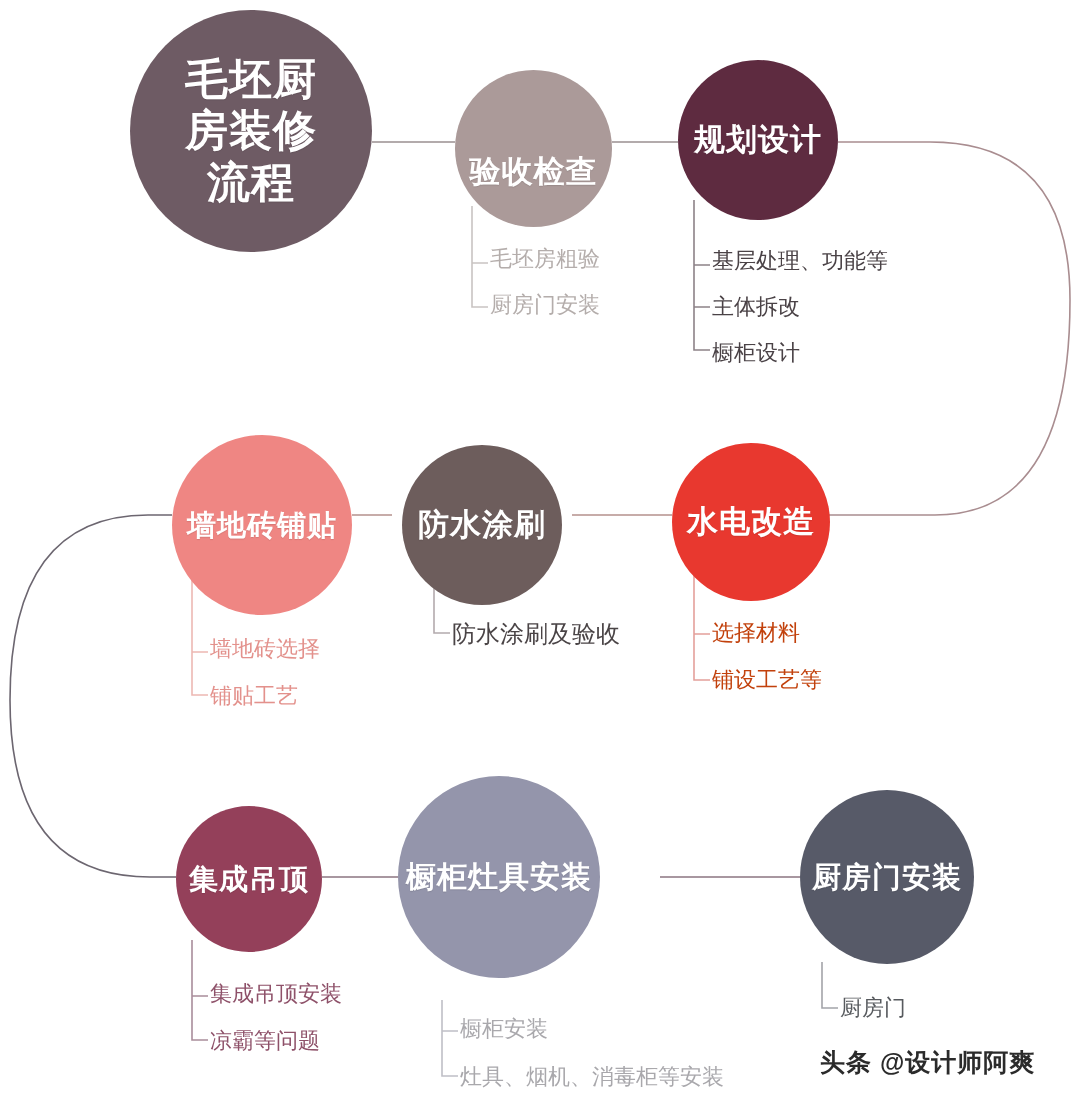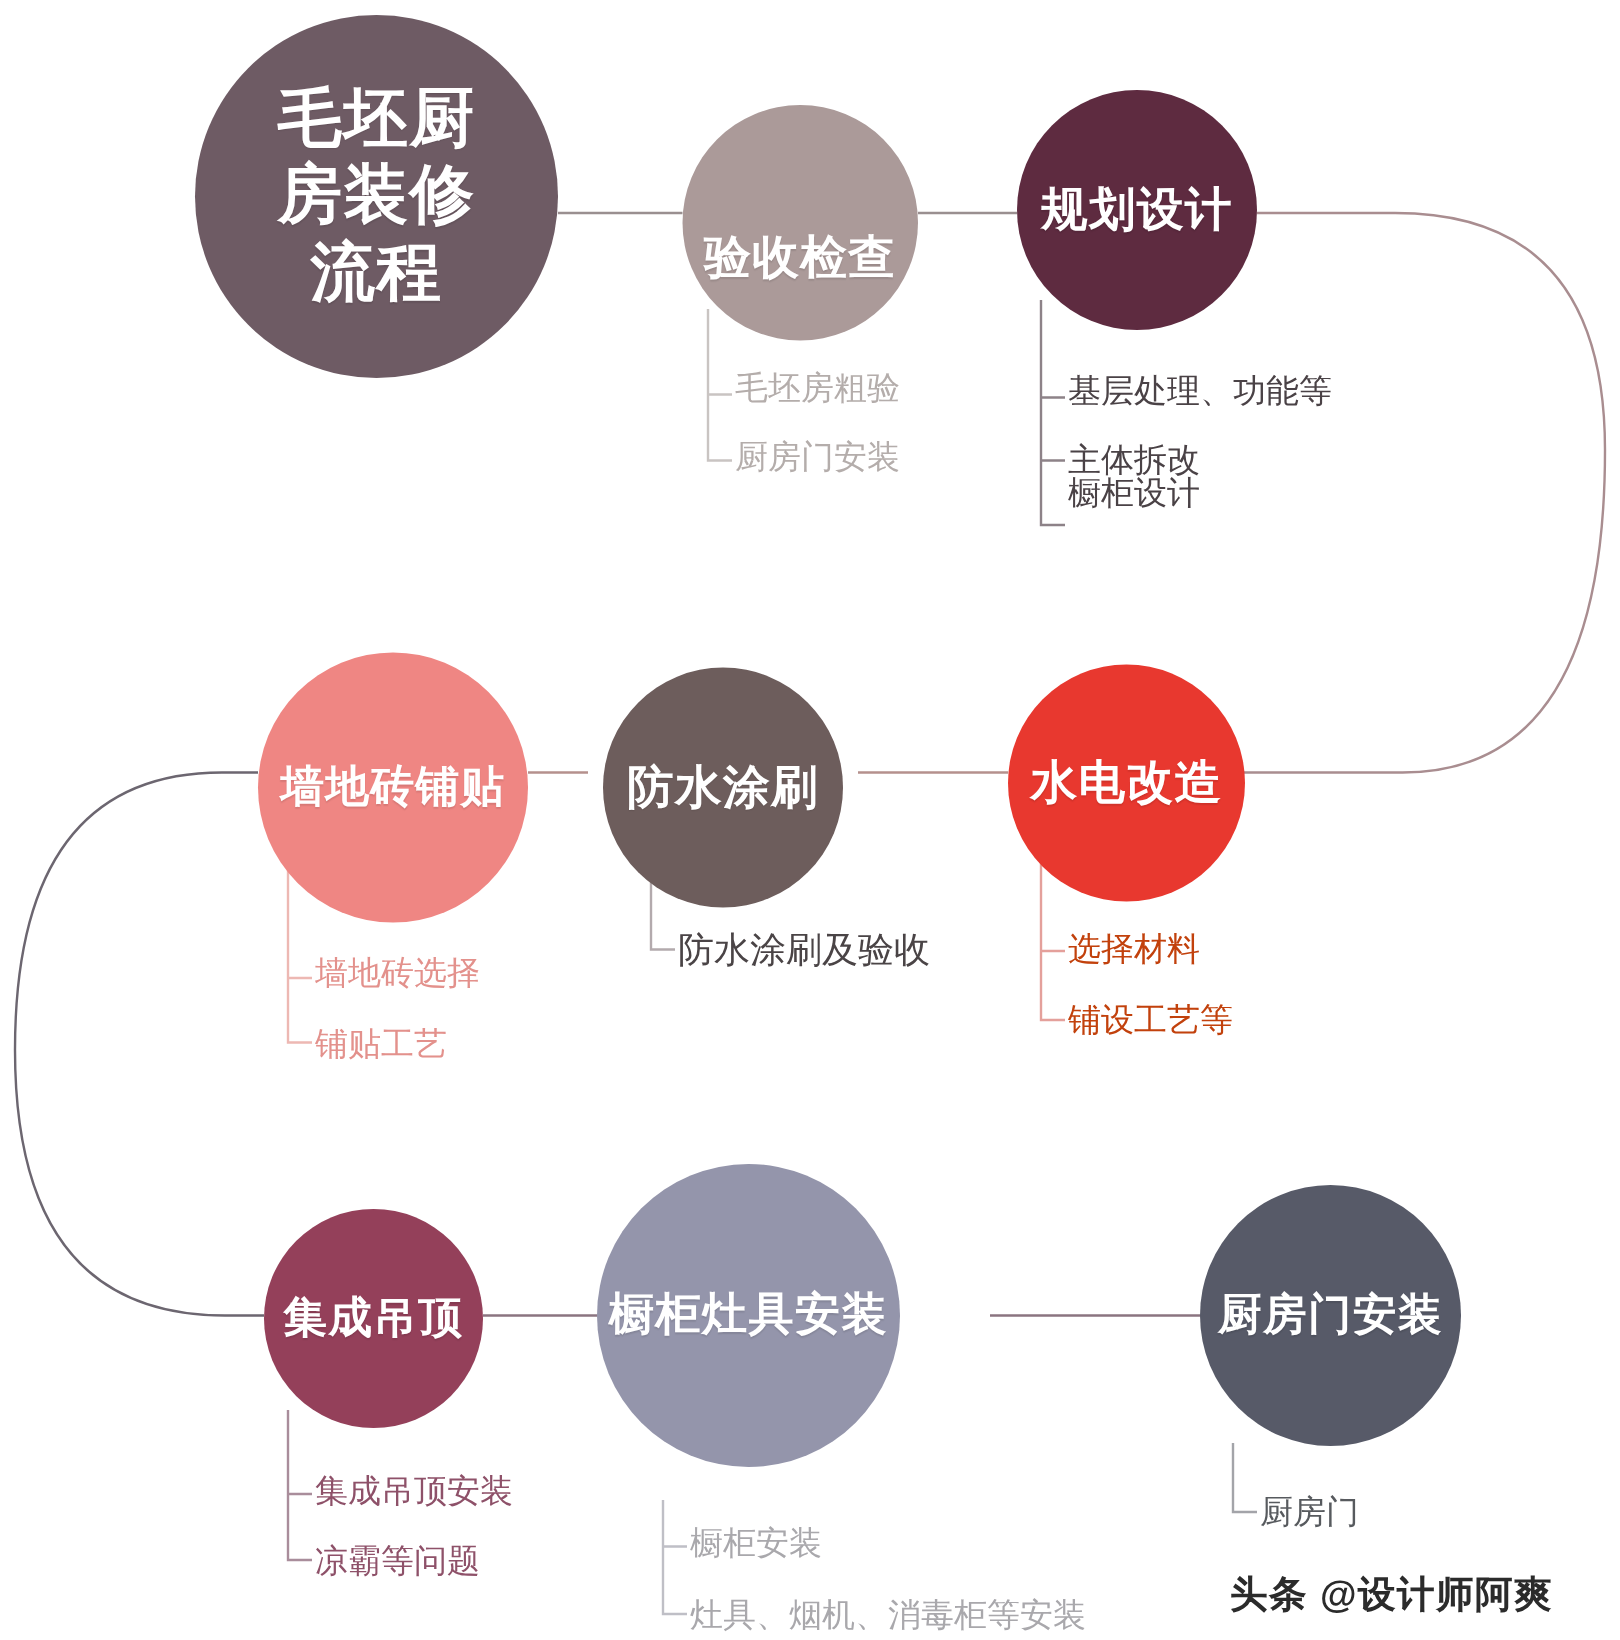--- a/index.html
+++ b/index.html
@@ -110,21 +110,21 @@
   <div class="subs" style="left:490px; top:248px; color:#b4adab; font-size:22px;">
     <span class="sub-item" style="margin-bottom:24px;">毛坯房粗验</span>
     <span class="sub-item">厨房门安装</span>
   </div>
 
   <div class="node" style="left:678px; top:60px; width:160px; height:160px; background:#5e2b40;">
     <div class="node-label" style="font-size:31px;font-family:Liberation Serif, serif;">规划设计</div>
   </div>
   <div class="subs" style="left:712px; top:250px; color:#4a4246; font-size:22px;">
     <span class="sub-item" style="margin-bottom:24px;">基层处理、功能等</span>
-    <span class="sub-item" style="">主体拆改</span>
+    <span class="sub-item" style="margin-bottom:24px;">主体拆改</span>
     <span class="sub-item">橱柜设计</span>
   </div>
 
   <div class="node" style="left:172px; top:435px; width:180px; height:180px; background:#ef8683;">
     <div class="node-label" style="font-size:29px;">墙地砖铺贴</div>
   </div>
   <div class="subs" style="left:210px; top:638px; color:#e3918c; font-size:22px;">
     <span class="sub-item" style="margin-bottom:25px;">墙地砖选择</span>
     <span class="sub-item">铺贴工艺</span>
   </div>

